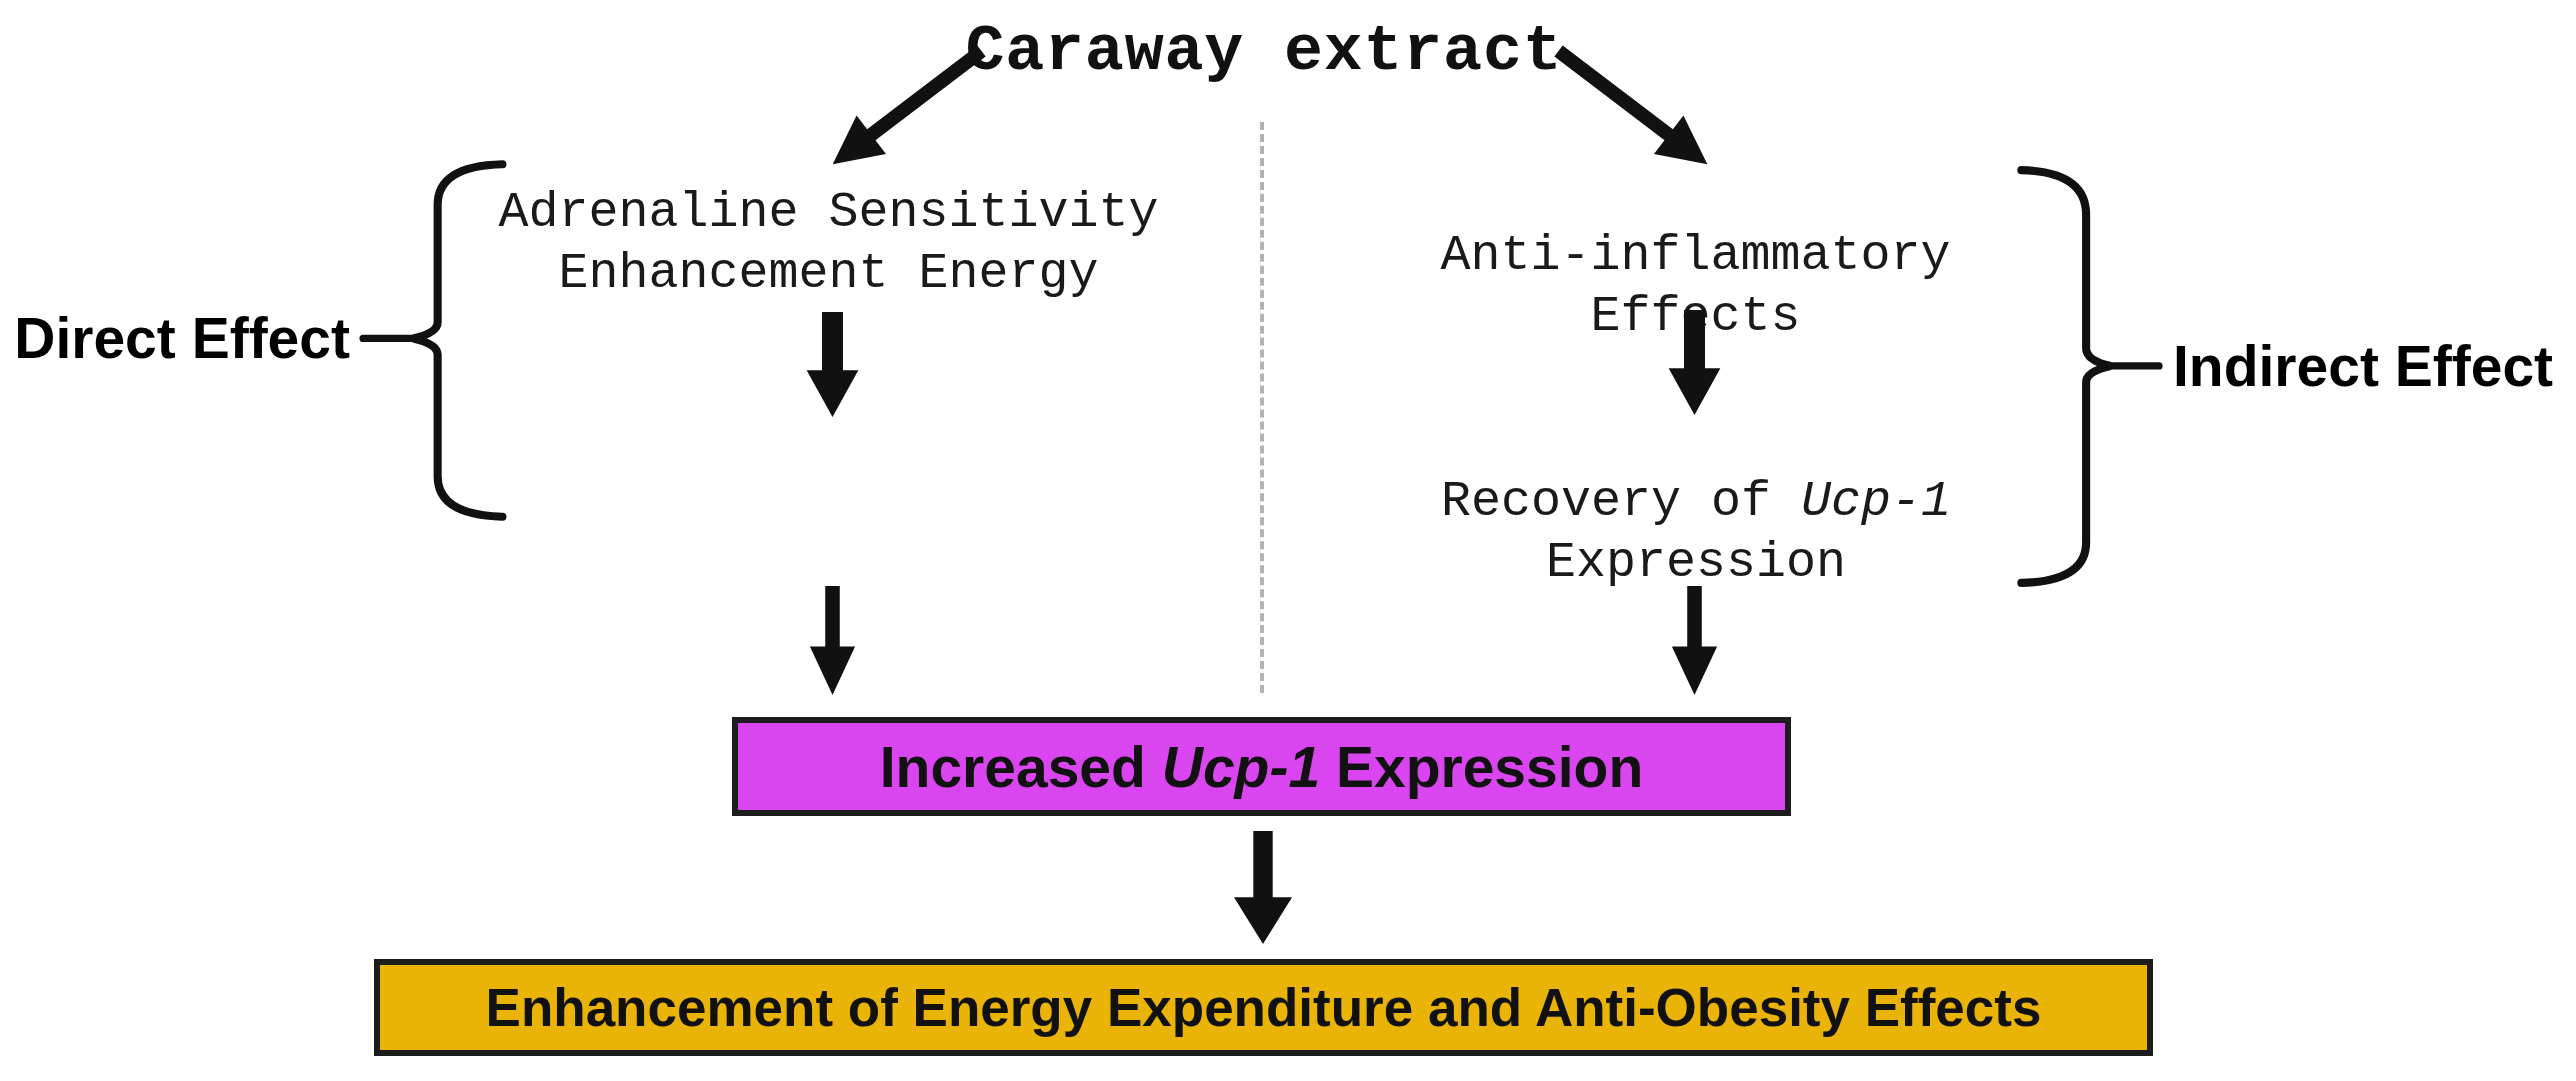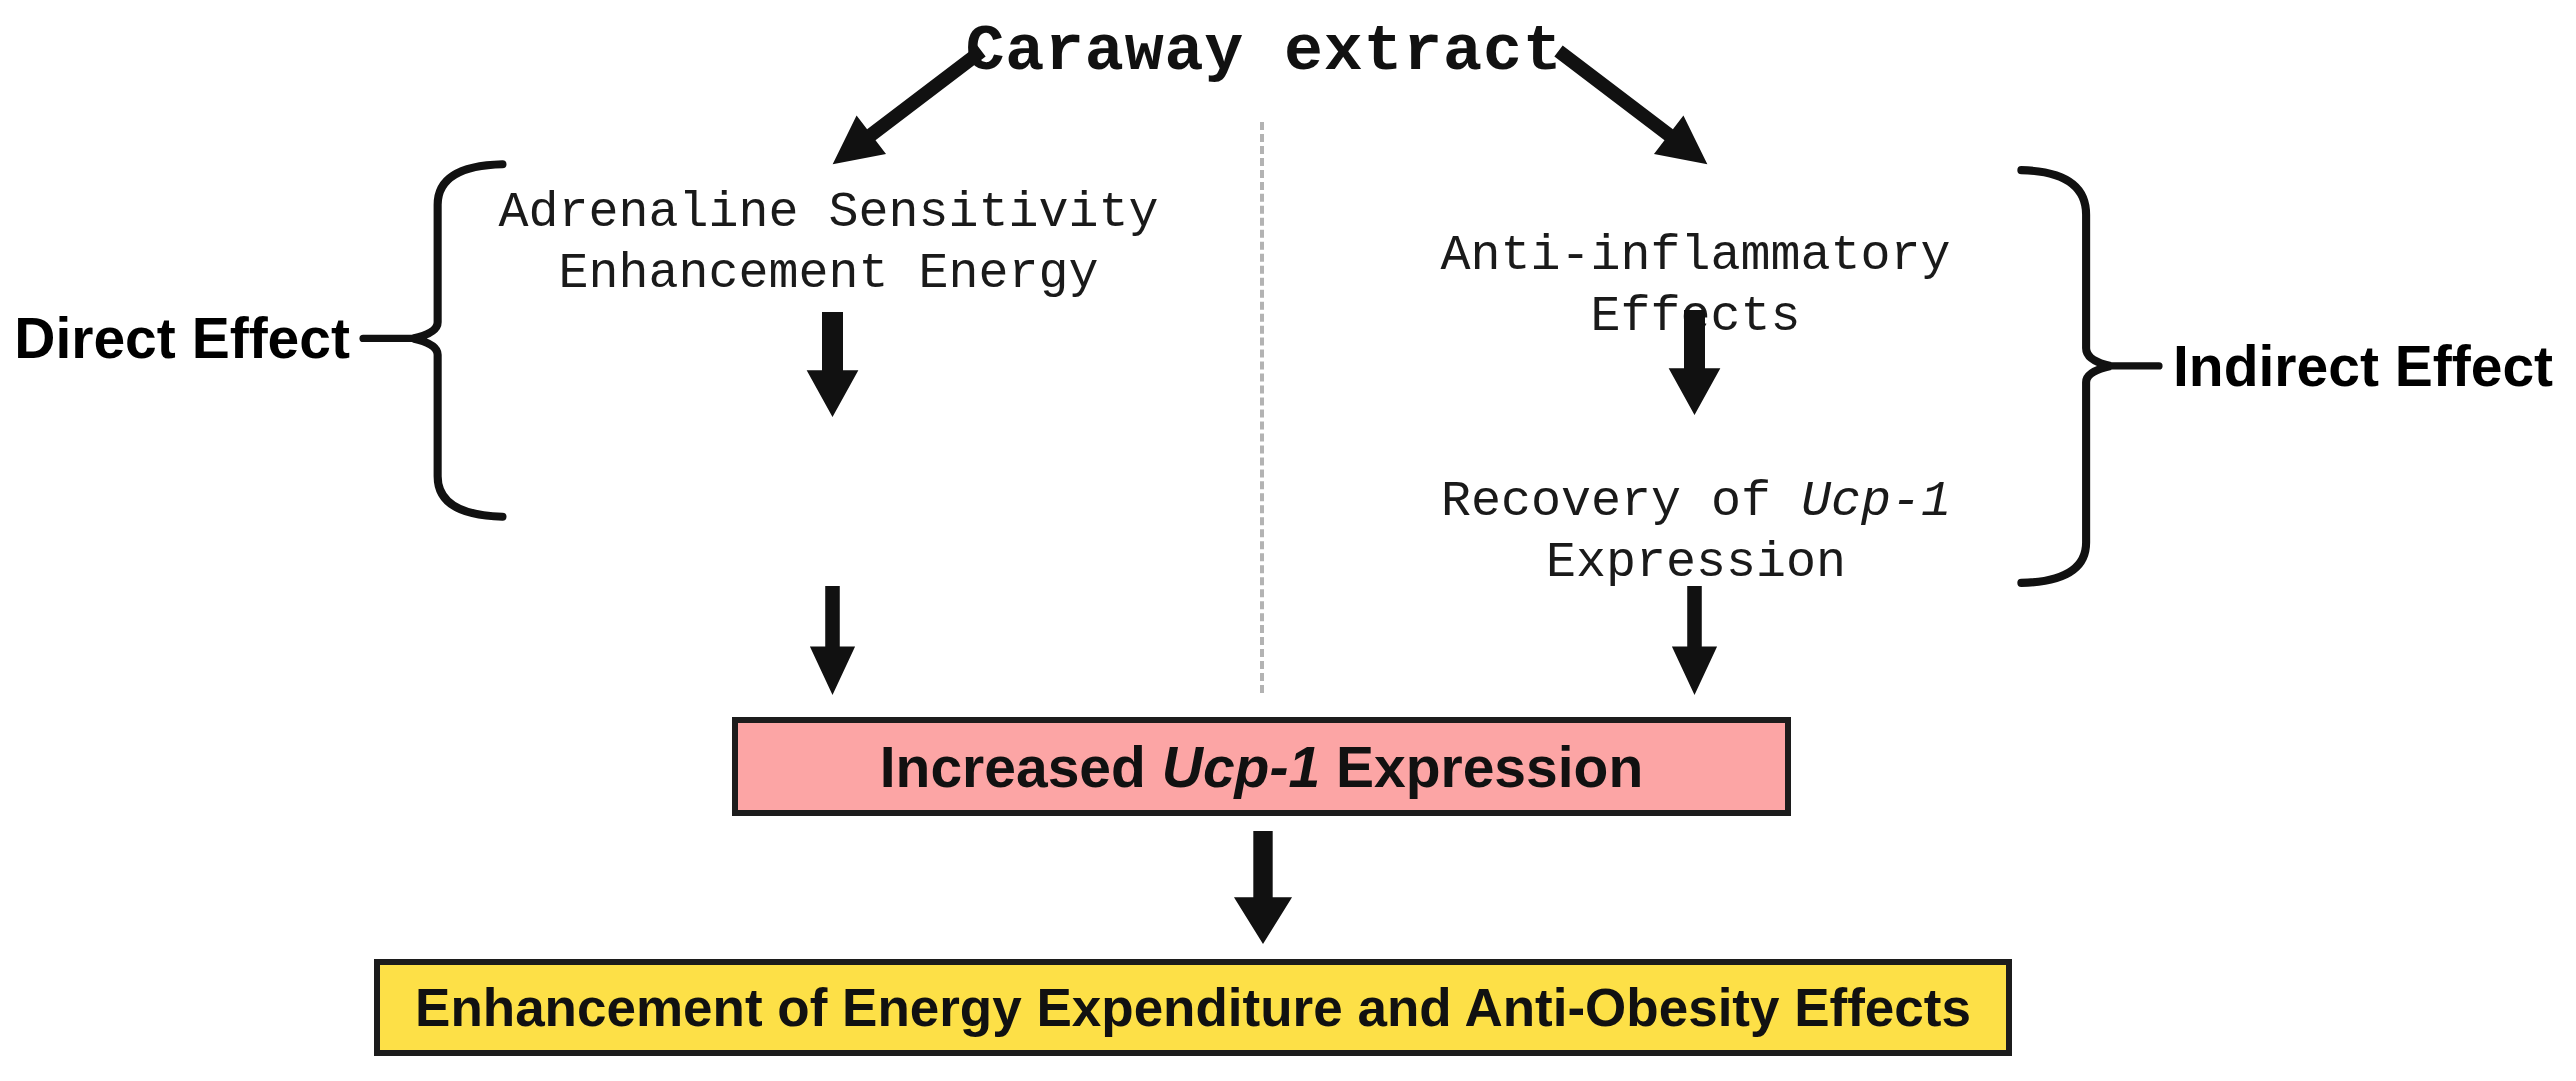--- a/index.html
+++ b/index.html
@@ -35,25 +35,25 @@
     font-size: 57px; font-weight: bold; line-height: 65px; color: #000000;
   }
   .label-direct { left: 0px; top: 306px; width: 350px; text-align: right; }
   .label-indirect { left: 2173px; top: 334px; width: 403px; text-align: left; }
   .outcome-box {
     display: flex; align-items: center; justify-content: center;
     border: 6.5px solid #1c1c1c; box-sizing: border-box;
   }
   .box1 {
     left: 732px; top: 717px; width: 1059px; height: 99px;
-    background: #fca5a5; font-size: 57px; font-weight: bold;
+    background: #d946ef; font-size: 57px; font-weight: bold;
   }
   .box2 {
-    left: 374px; top: 959px; width: 1638px; height: 97px;
-    background: #fde047; font-size: 53px; font-weight: bold;
+    left: 374px; top: 959px; width: 1779px; height: 97px;
+    background: #eab308; font-size: 53px; font-weight: bold;
   }
   .divider {
     left: 1260px; top: 122px; height: 571px; width: 0px;
     border-left: 4.9px dashed #b3b3b3;
   }
   svg { display: block; }
 </style>
 </head>
 <body>
 

